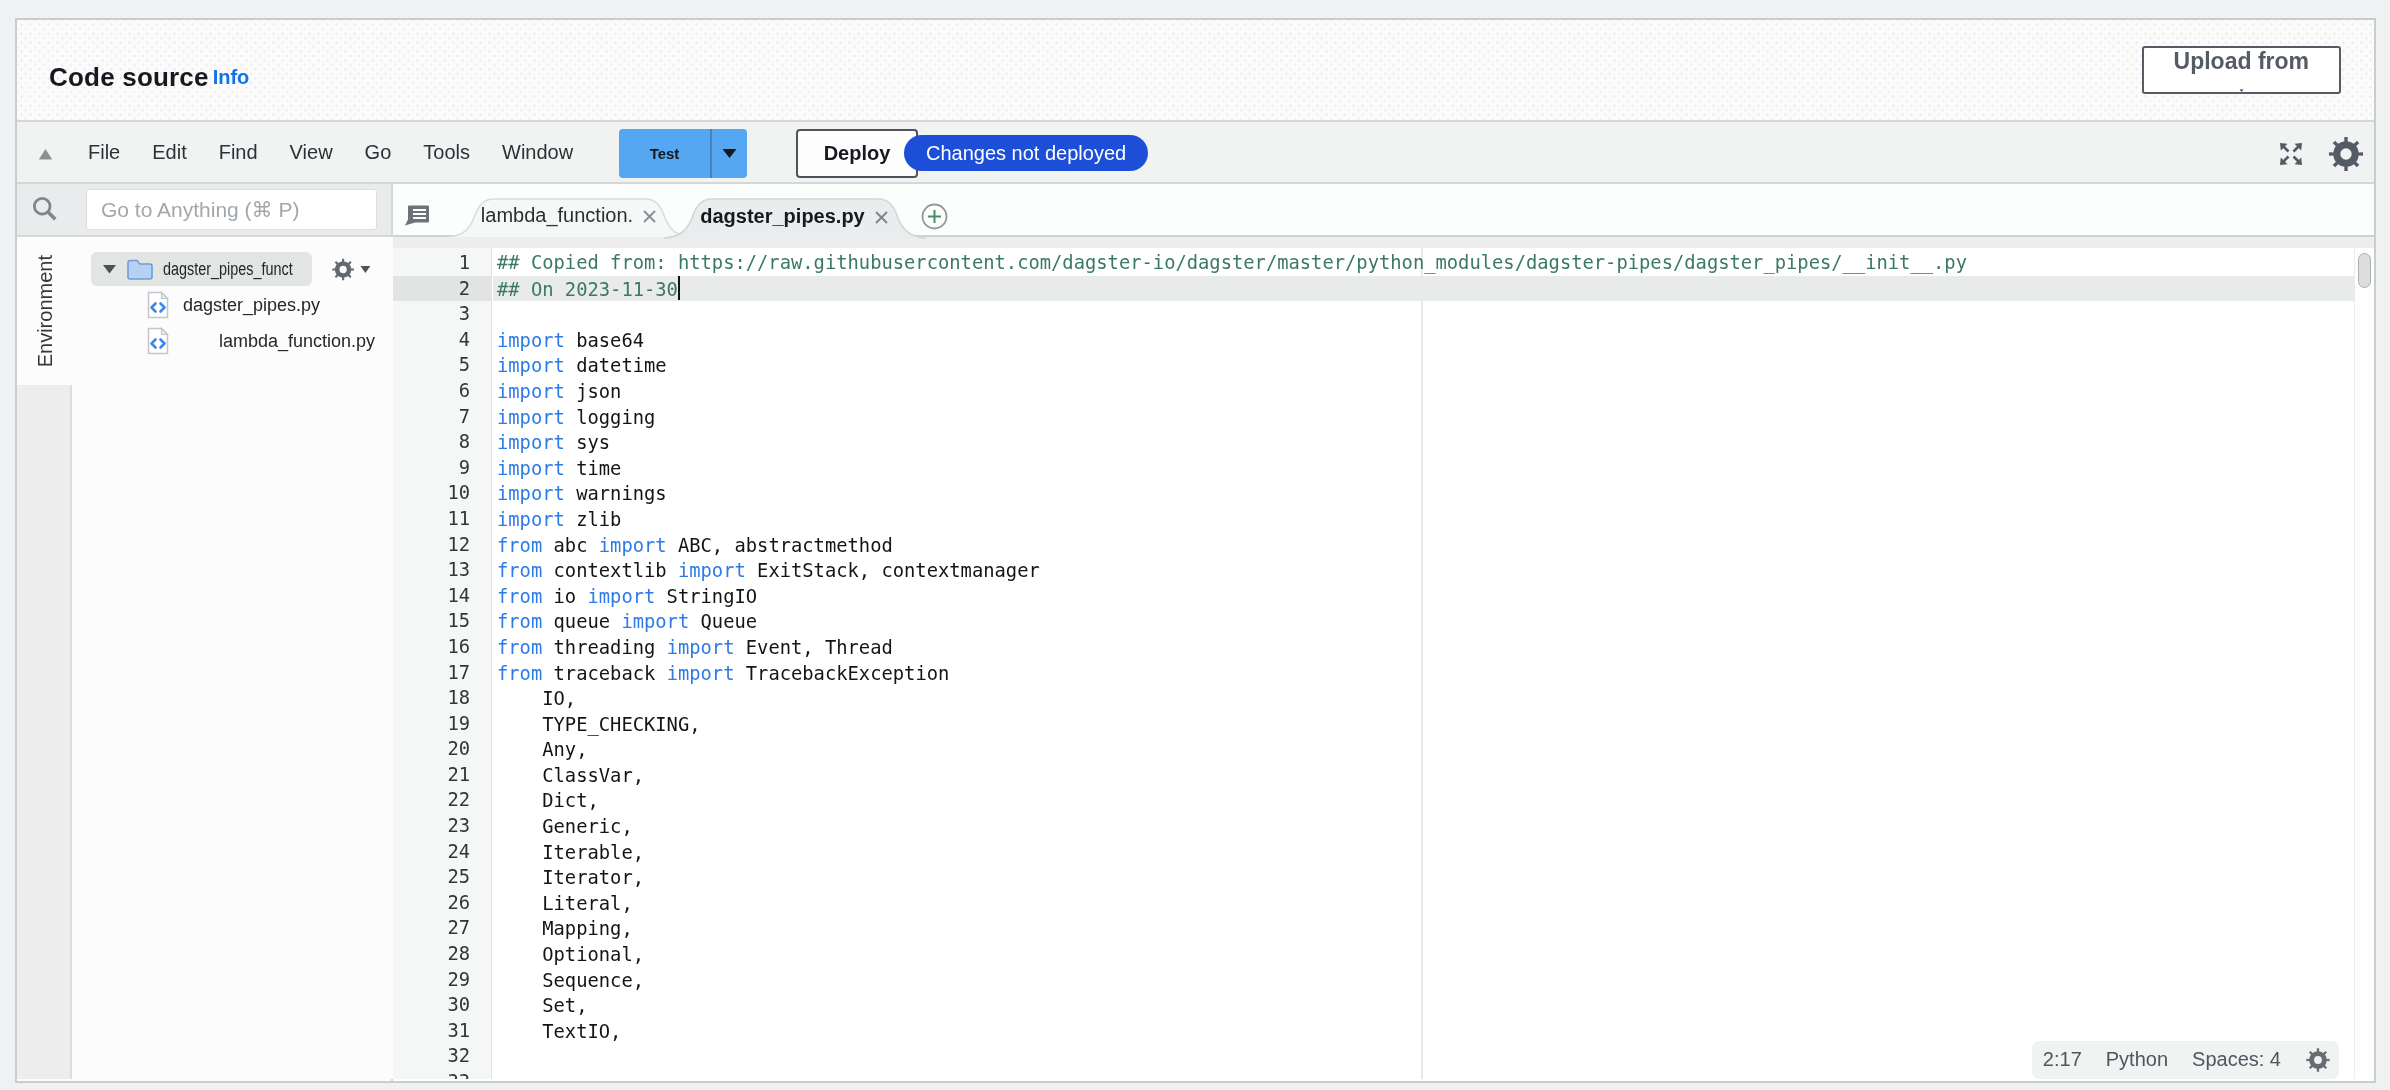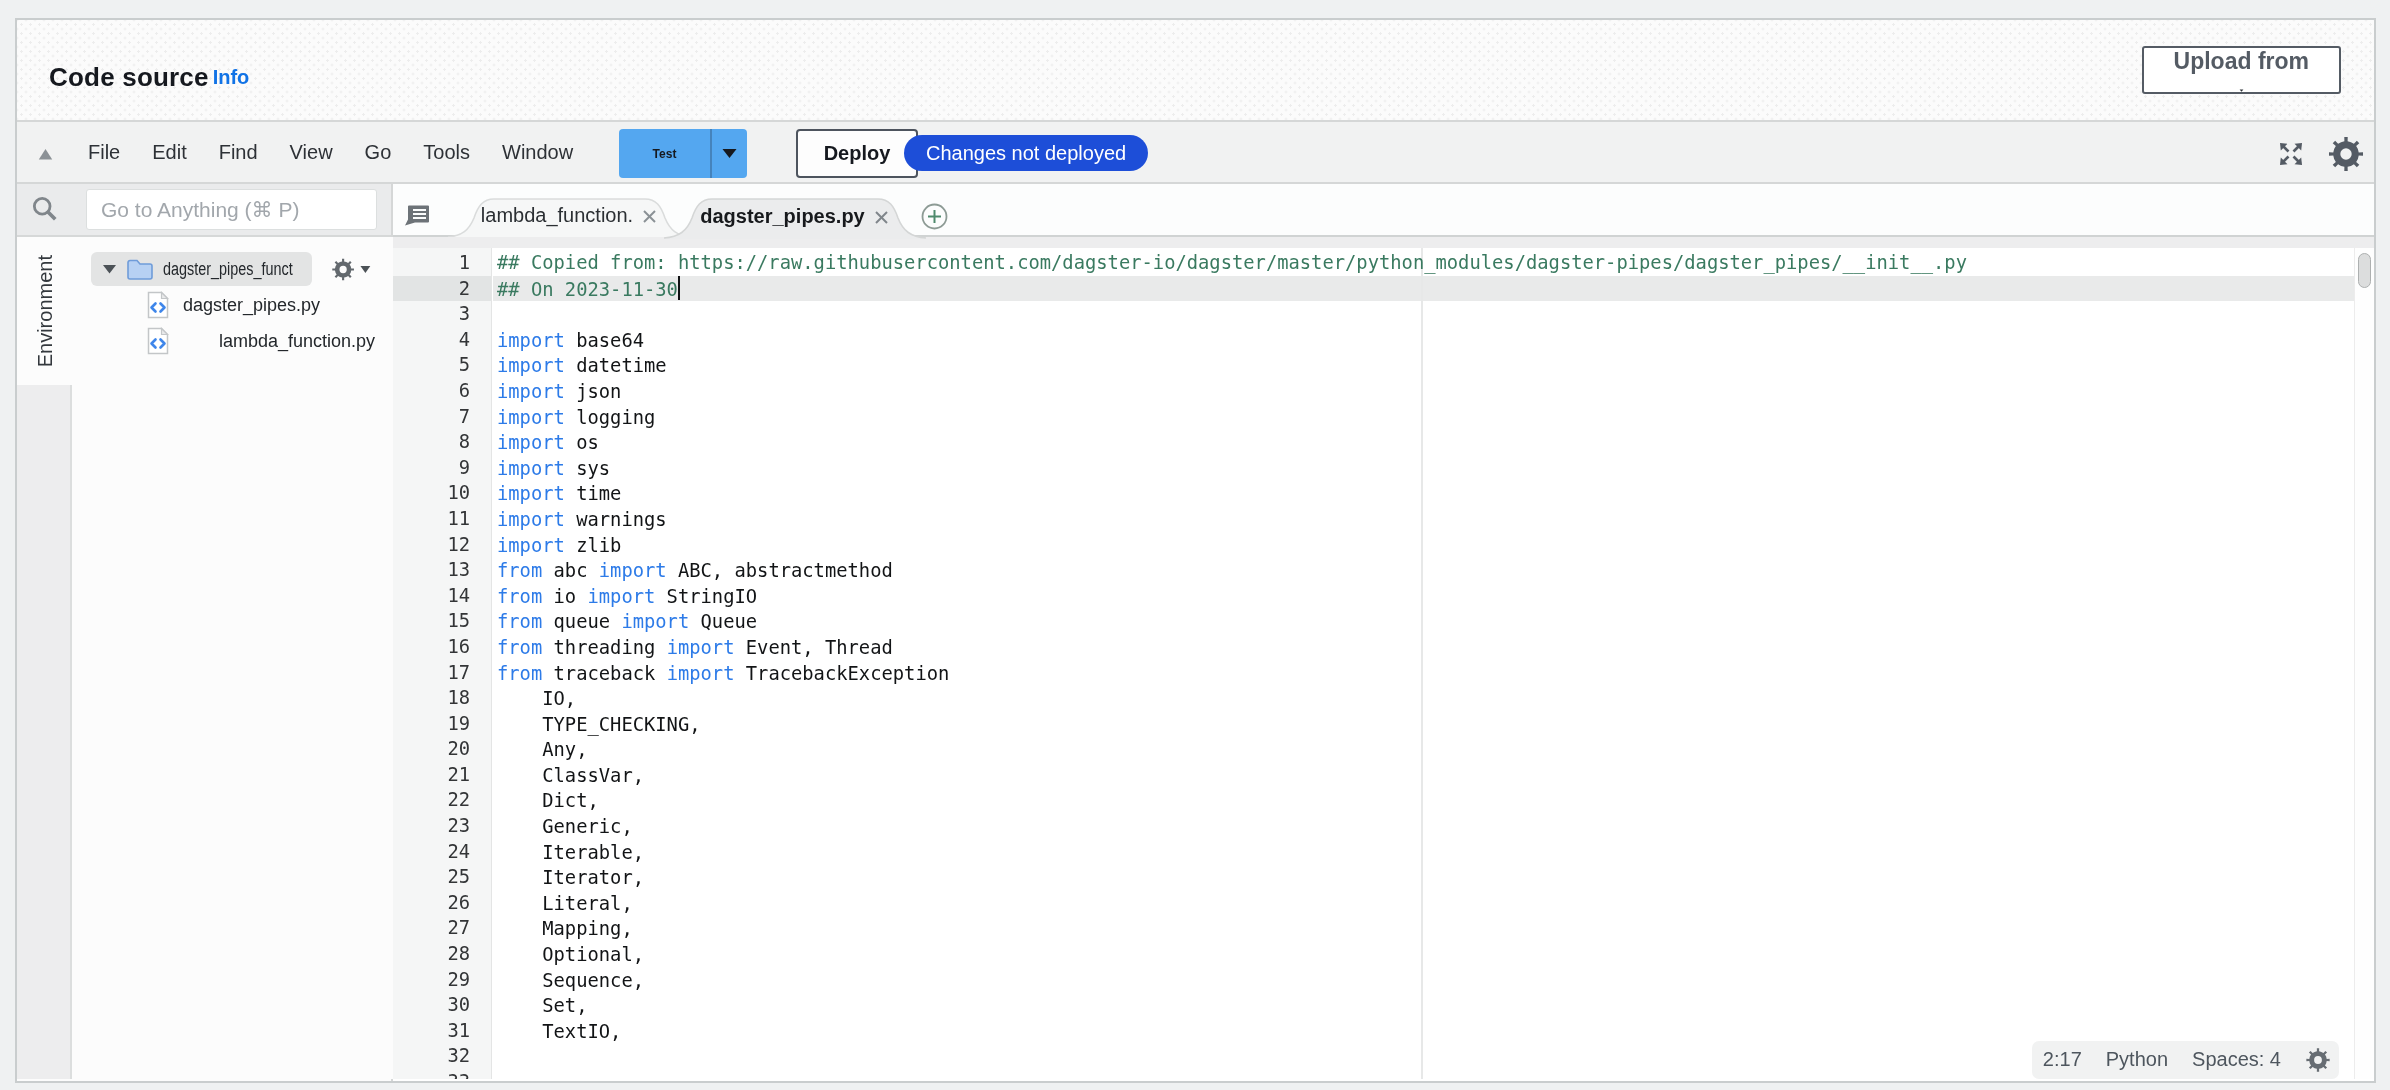--- a/index.html
+++ b/index.html
@@ -22,21 +22,21 @@
 
   
   .menubar { position:relative; height:64px; background:#f1f2f2;
     border-top:2px solid #d5d7d7; border-bottom:2px solid #d5d7d7; }
   .collapse-btn { position:absolute; left:21px; top:25px; width:15px; height:13px; cursor:pointer; }
   .menu-items { position:absolute; left:71px; top:0; height:60px; display:flex; align-items:center; gap:32px; }
   .menu-item { font-size:20px; color:#2d3136; cursor:pointer; }
   .test-split { position:absolute; left:602px; top:7px; height:49px; width:128px; display:flex;
     background:#54a7f0; border-radius:4px; overflow:hidden; cursor:pointer; }
   .test-main { width:91px; display:flex; align-items:center; justify-content:center;
-    font-size:12px; font-weight:700; color:#16191f; }
+    font-size:15px; font-weight:700; color:#16191f; }
   .test-caret { width:37px; display:flex; align-items:center; justify-content:center;
     border-left:2px solid rgba(22,25,31,0.25); }
   .deploy-btn { position:absolute; left:747px; top:7px; height:49px; width:122px;
     background:#fdfdfd; border:2px solid #4d545e; border-radius:4px;
     display:flex; align-items:center; justify-content:center; font-size:20px; font-weight:700; color:#16191f; cursor:pointer;margin-left:32px; }
   .status-badge { position:absolute; left:887px; top:13px; height:36px; padding:0 22px;
     background:#1d4ed8; border-radius:18px; display:flex; align-items:center;
     font-size:20px; color:#ffffff; }
   .fullscreen-btn { position:absolute; left:2261px; top:19px; width:26px; height:26px; cursor:pointer; }
   .menugear-btn { position:absolute; left:2310px; top:13px; width:38px; height:38px; cursor:pointer; }
@@ -321,26 +321,26 @@
         </div>
         <div class="print-margin"></div>
         <div class="code-lines">
             <div class="code-line"><span class="tok-c">## Copied from: https://raw.githubusercontent.com/dagster-io/dagster/master/python_modules/dagster-pipes/dagster_pipes/__init__.py</span></div>
             <div class="code-line"><span class="tok-c">## On 2023-11-30</span><span class="cursor-caret"></span></div>
             <div class="code-line"></div>
             <div class="code-line"><span class="tok-k">import</span><span> base64</span></div>
             <div class="code-line"><span class="tok-k">import</span><span> datetime</span></div>
             <div class="code-line"><span class="tok-k">import</span><span> json</span></div>
             <div class="code-line"><span class="tok-k">import</span><span> logging</span></div>
-            <div class="code-line"><span class="tok-k">import</span><span> os</span></div>
             <div class="code-line"><span class="tok-k">import</span><span> sys</span></div>
             <div class="code-line"><span class="tok-k">import</span><span> time</span></div>
             <div class="code-line"><span class="tok-k">import</span><span> warnings</span></div>
             <div class="code-line"><span class="tok-k">import</span><span> zlib</span></div>
             <div class="code-line"><span class="tok-k">from</span><span> abc </span><span class="tok-k">import</span><span> ABC, abstractmethod</span></div>
+            <div class="code-line"><span class="tok-k">from</span><span> contextlib </span><span class="tok-k">import</span><span> ExitStack, contextmanager</span></div>
             <div class="code-line"><span class="tok-k">from</span><span> io </span><span class="tok-k">import</span><span> StringIO</span></div>
             <div class="code-line"><span class="tok-k">from</span><span> queue </span><span class="tok-k">import</span><span> Queue</span></div>
             <div class="code-line"><span class="tok-k">from</span><span> threading </span><span class="tok-k">import</span><span> Event, Thread</span></div>
             <div class="code-line"><span class="tok-k">from</span><span> traceback </span><span class="tok-k">import</span><span> TracebackException</span></div>
             <div class="code-line"><span>    IO,</span></div>
             <div class="code-line"><span>    TYPE_CHECKING,</span></div>
             <div class="code-line"><span>    Any,</span></div>
             <div class="code-line"><span>    ClassVar,</span></div>
             <div class="code-line"><span>    Dict,</span></div>
             <div class="code-line"><span>    Generic,</span></div>

